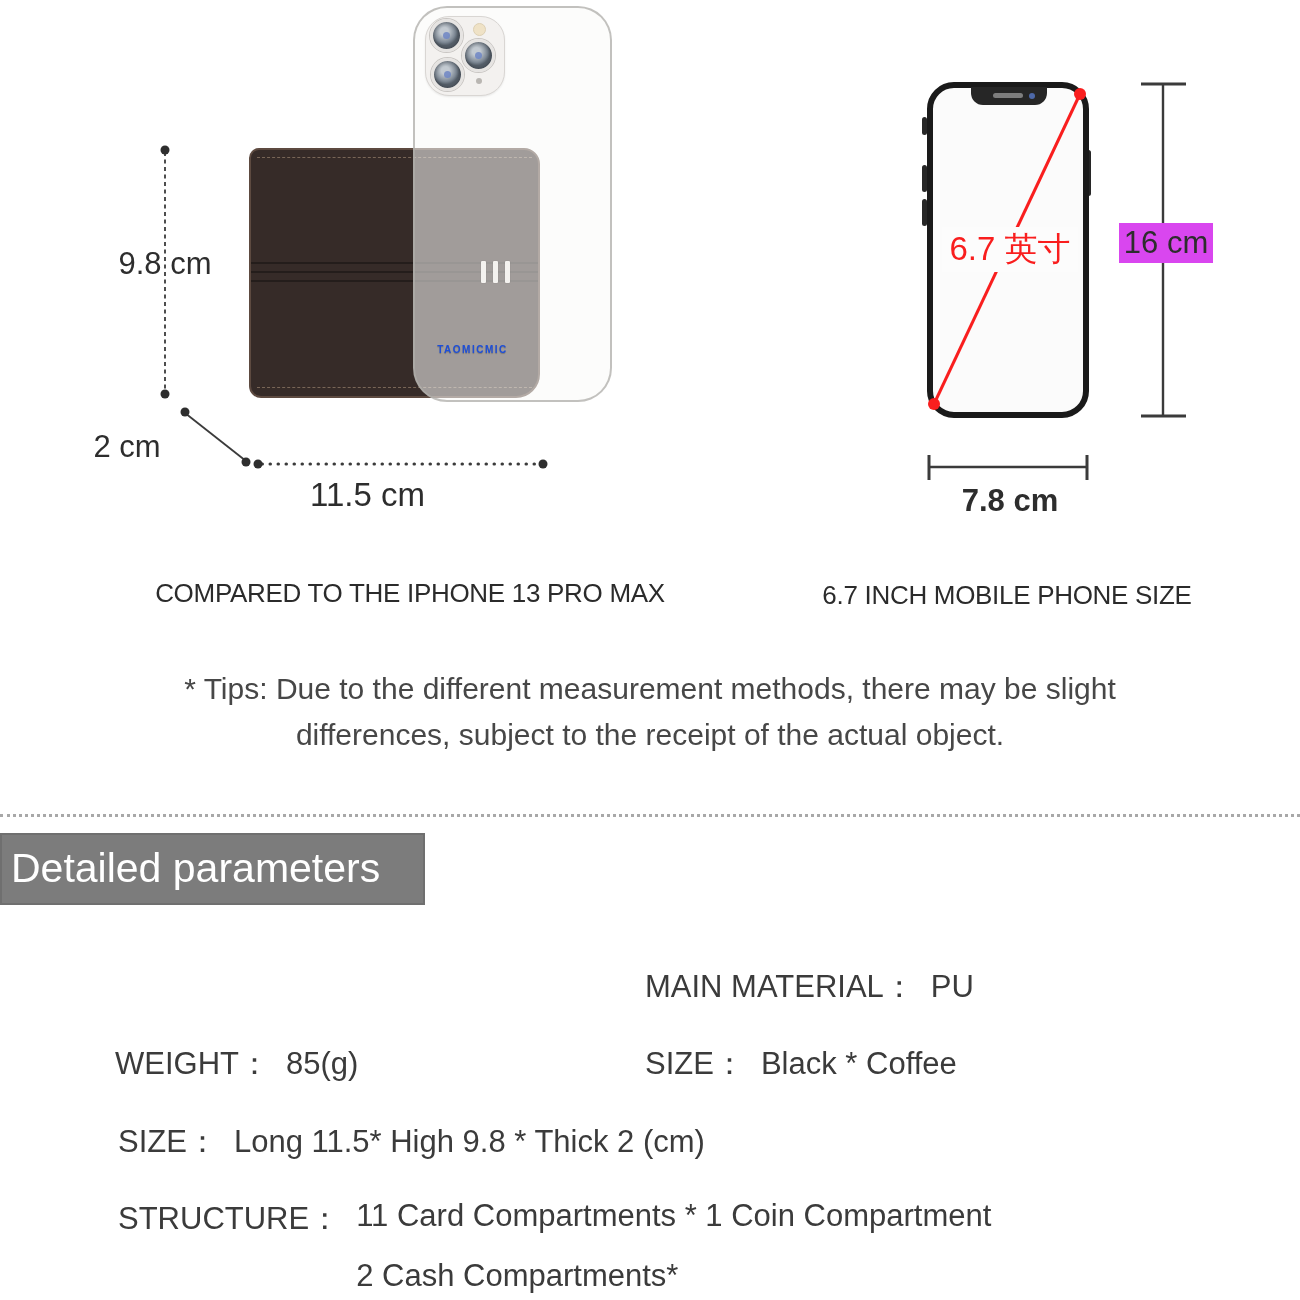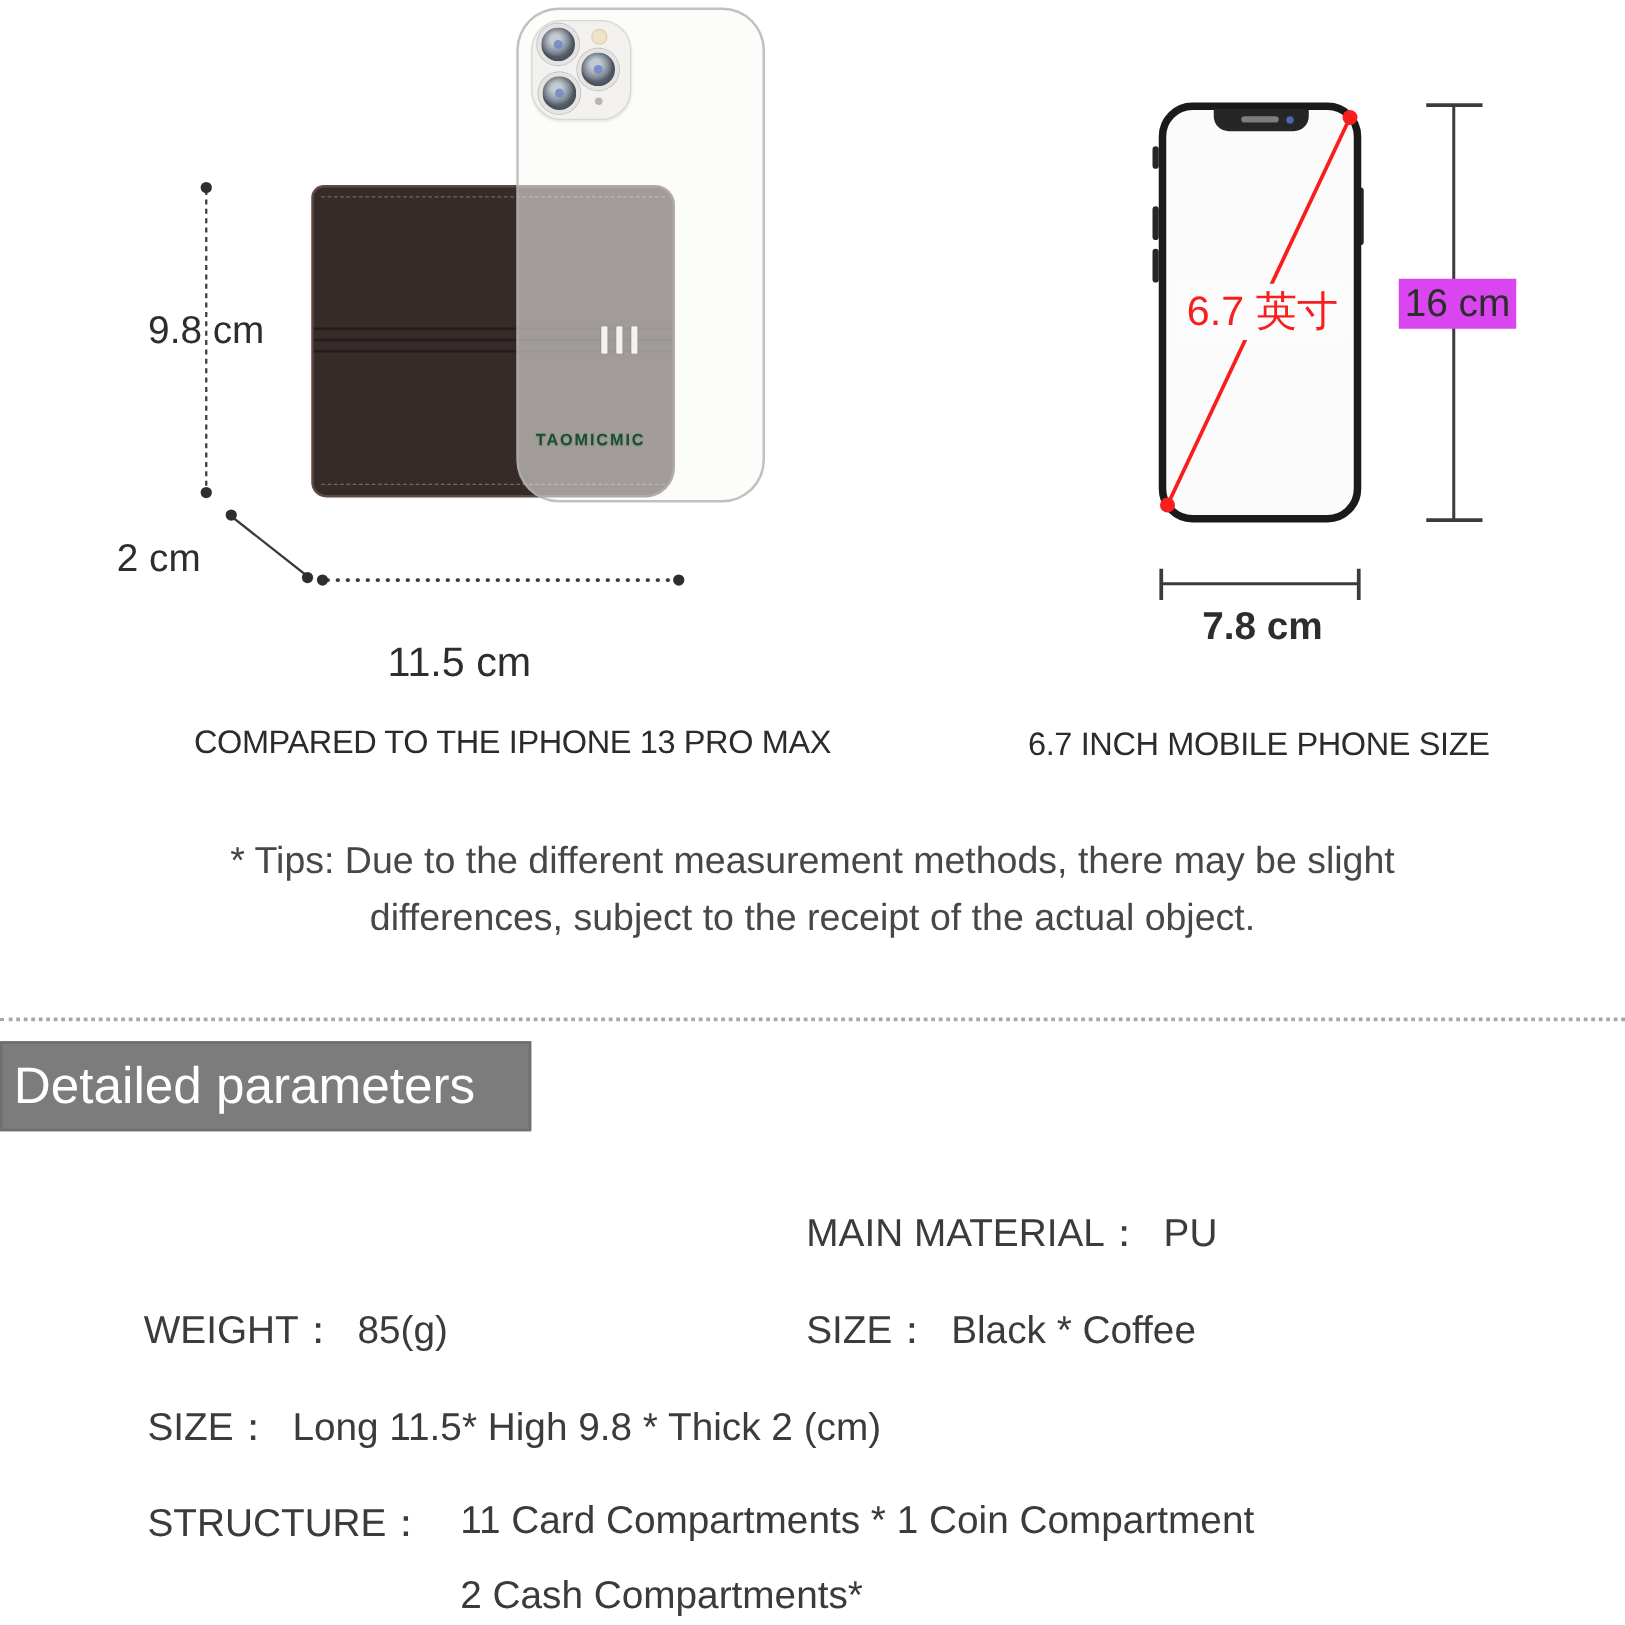--- a/index.html
+++ b/index.html
@@ -35,21 +35,21 @@
     border:3px solid #e6e4e2;box-sizing:content-box;
     box-shadow:0 0 0 1px #c9c6c3, inset 0 0 5px rgba(0,0,0,.4);
   }
   .lens .glint{position:absolute;left:10px;top:10px;width:7px;height:7px;border-radius:50%;background:#6e86c4;opacity:.85;}
   .flash{position:absolute;left:47px;top:6px;width:11px;height:11px;border-radius:50%;background:#efe2c6;border:1px solid #ddd0b4;}
   .micdot{position:absolute;left:50px;top:61px;width:6px;height:6px;border-radius:50%;background:#b9b6b2;}
   .iii-mark{left:481px;top:261px;z-index:3;display:flex;gap:7px;}
   .iii-mark i{display:block;width:5px;height:22px;background:#f4f2ef;border-radius:1px;box-shadow:0 0 1px rgba(0,0,0,.25);}
   .brand-logo{
     left:424px;top:344px;width:97px;z-index:3;text-align:center;
-    font-size:13px;font-weight:bold;letter-spacing:1.5px;color:#14532d;
+    font-size:10px;font-weight:bold;letter-spacing:1.5px;color:#1d4ed8;
     text-shadow:0 1px 1px rgba(0,0,0,.25);
   }
 
   
   .phone-outline{
     left:927px;top:82px;width:162px;height:336px;z-index:2;
     background:#fbfbfb;border:6px solid #1a1a1a;box-sizing:border-box;border-radius:27px;
   }
   .notch{
     position:absolute;left:38px;top:-1px;width:76px;height:18px;
@@ -73,21 +73,21 @@
   
   .divider{left:0;top:814px;width:1300px;height:0;border-top:3px dotted #a8a8a8;}
   .banner{
     left:0;top:833px;width:425px;height:72px;box-sizing:border-box;
     background:#7c7c7c;border:2px solid #6f6f6f;
     color:#ffffff;font-size:41px;line-height:66px;padding-left:9px;white-space:nowrap;
   }
   .spec{z-index:5;font-size:31px;color:#3b3b3b;white-space:nowrap;}
   .spec .val{margin-left:16px;}
   .spec-wrap{z-index:5;font-size:31px;color:#3b3b3b;display:flex;align-items:flex-start;}
-  .spec-wrap .val2{margin-left:28px;white-space:nowrap;}
+  .spec-wrap .val2{margin-left:16px;white-space:nowrap;}
   .spec-wrap .val2 .l2{margin-top:24px;}
 </style>
 </head>
 <body>
 
 <div class="stage">
 
   <div class="abs wallet">
     <div class="stitch top"></div>
     <div class="stitch bot"></div>
@@ -152,21 +152,21 @@
     <line x1="1141" y1="84" x2="1186" y2="84" stroke="#3b3b3b" stroke-width="3"></line>
     <line x1="1141" y1="416" x2="1186" y2="416" stroke="#3b3b3b" stroke-width="3"></line>
 
     <line x1="929" y1="467" x2="1087" y2="467" stroke="#3b3b3b" stroke-width="2.4"></line>
     <line x1="929" y1="455" x2="929" y2="480" stroke="#3b3b3b" stroke-width="3"></line>
     <line x1="1087" y1="455" x2="1087" y2="480" stroke="#3b3b3b" stroke-width="3"></line>
   </svg>
 
   <div class="abs dim" style="left:100px;top:246px;width:130px;">9.8 cm</div>
   <div class="abs dim" style="left:82px;top:429px;width:90px;">2 cm</div>
-  <div class="abs dim big" style="left:295px;top:511px;width:145px;">11.5 cm</div>
+  <div class="abs dim big" style="left:295px;top:476px;width:145px;">11.5 cm</div>
   <div class="abs dim big red" style="left:942px;top:227px;width:128px;">6.7 英寸</div>
   <div class="abs dim whitebg" style="left:1119px;top:223px;width:90px;">16 cm</div>
   <div class="abs dim" style="left:955px;top:483px;width:110px;font-weight:bold;">7.8 cm</div>
 
   <div class="abs caption" style="left:140px;top:578px;width:540px;">COMPARED TO THE IPHONE 13 PRO MAX</div>
   <div class="abs caption" style="left:757px;top:580px;width:500px;">6.7 INCH MOBILE PHONE SIZE</div>
 
   <div class="abs tips">
     <div>* Tips: Due to the different measurement methods, there may be slight</div>
     <div>differences, subject to the receipt of the actual object.</div>

